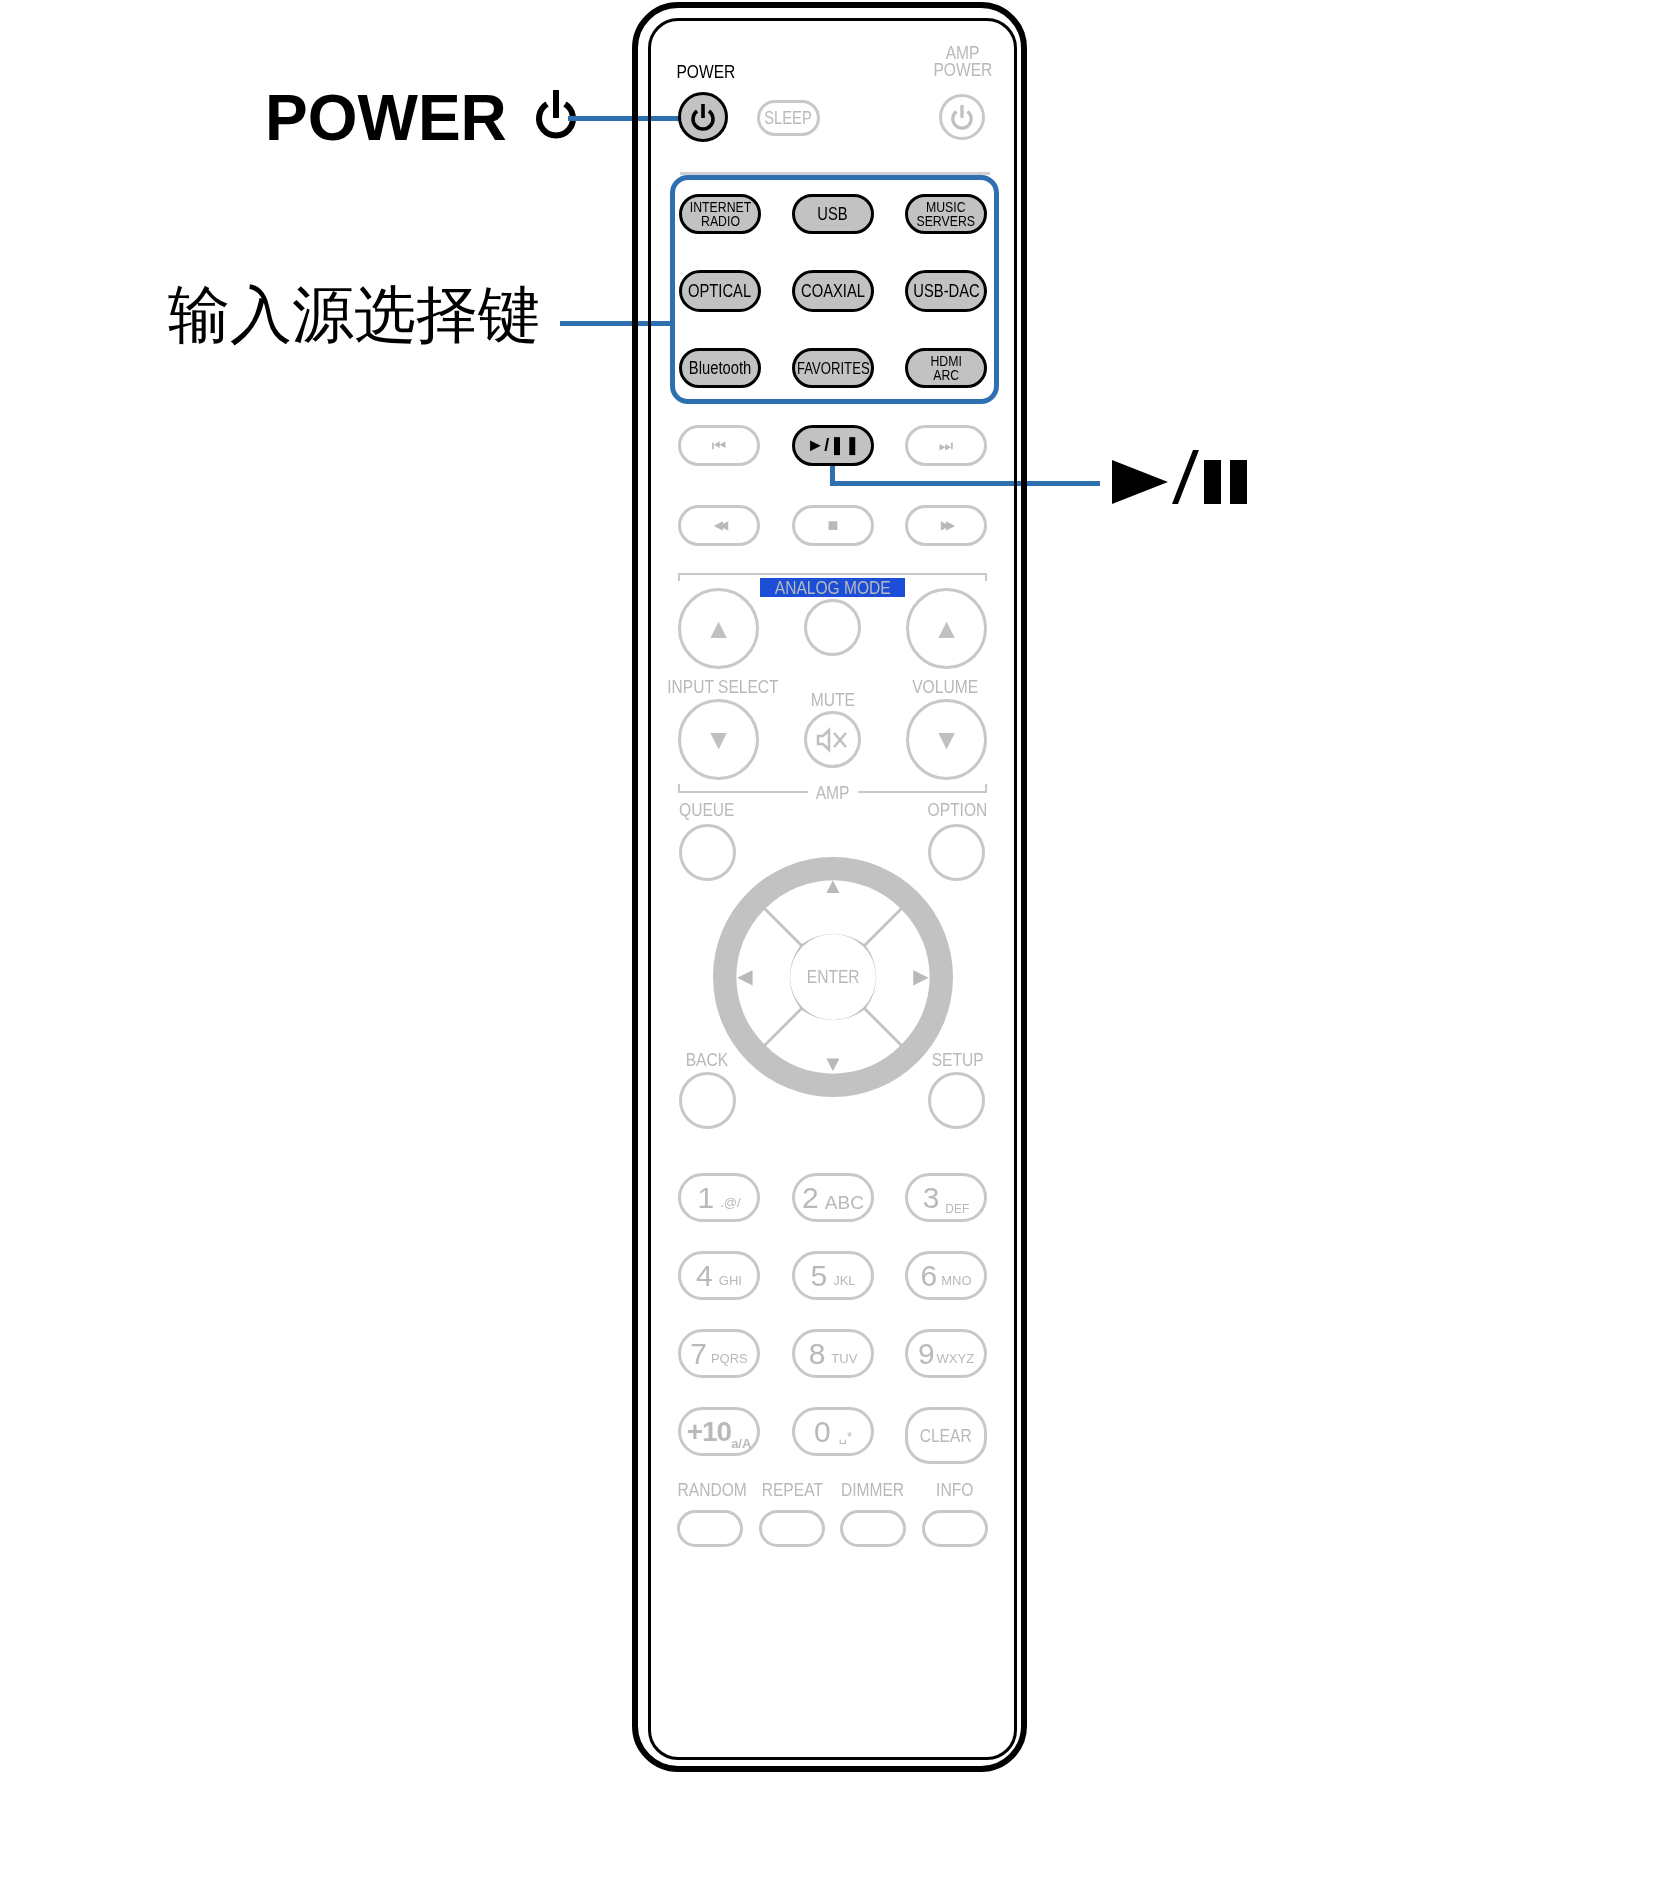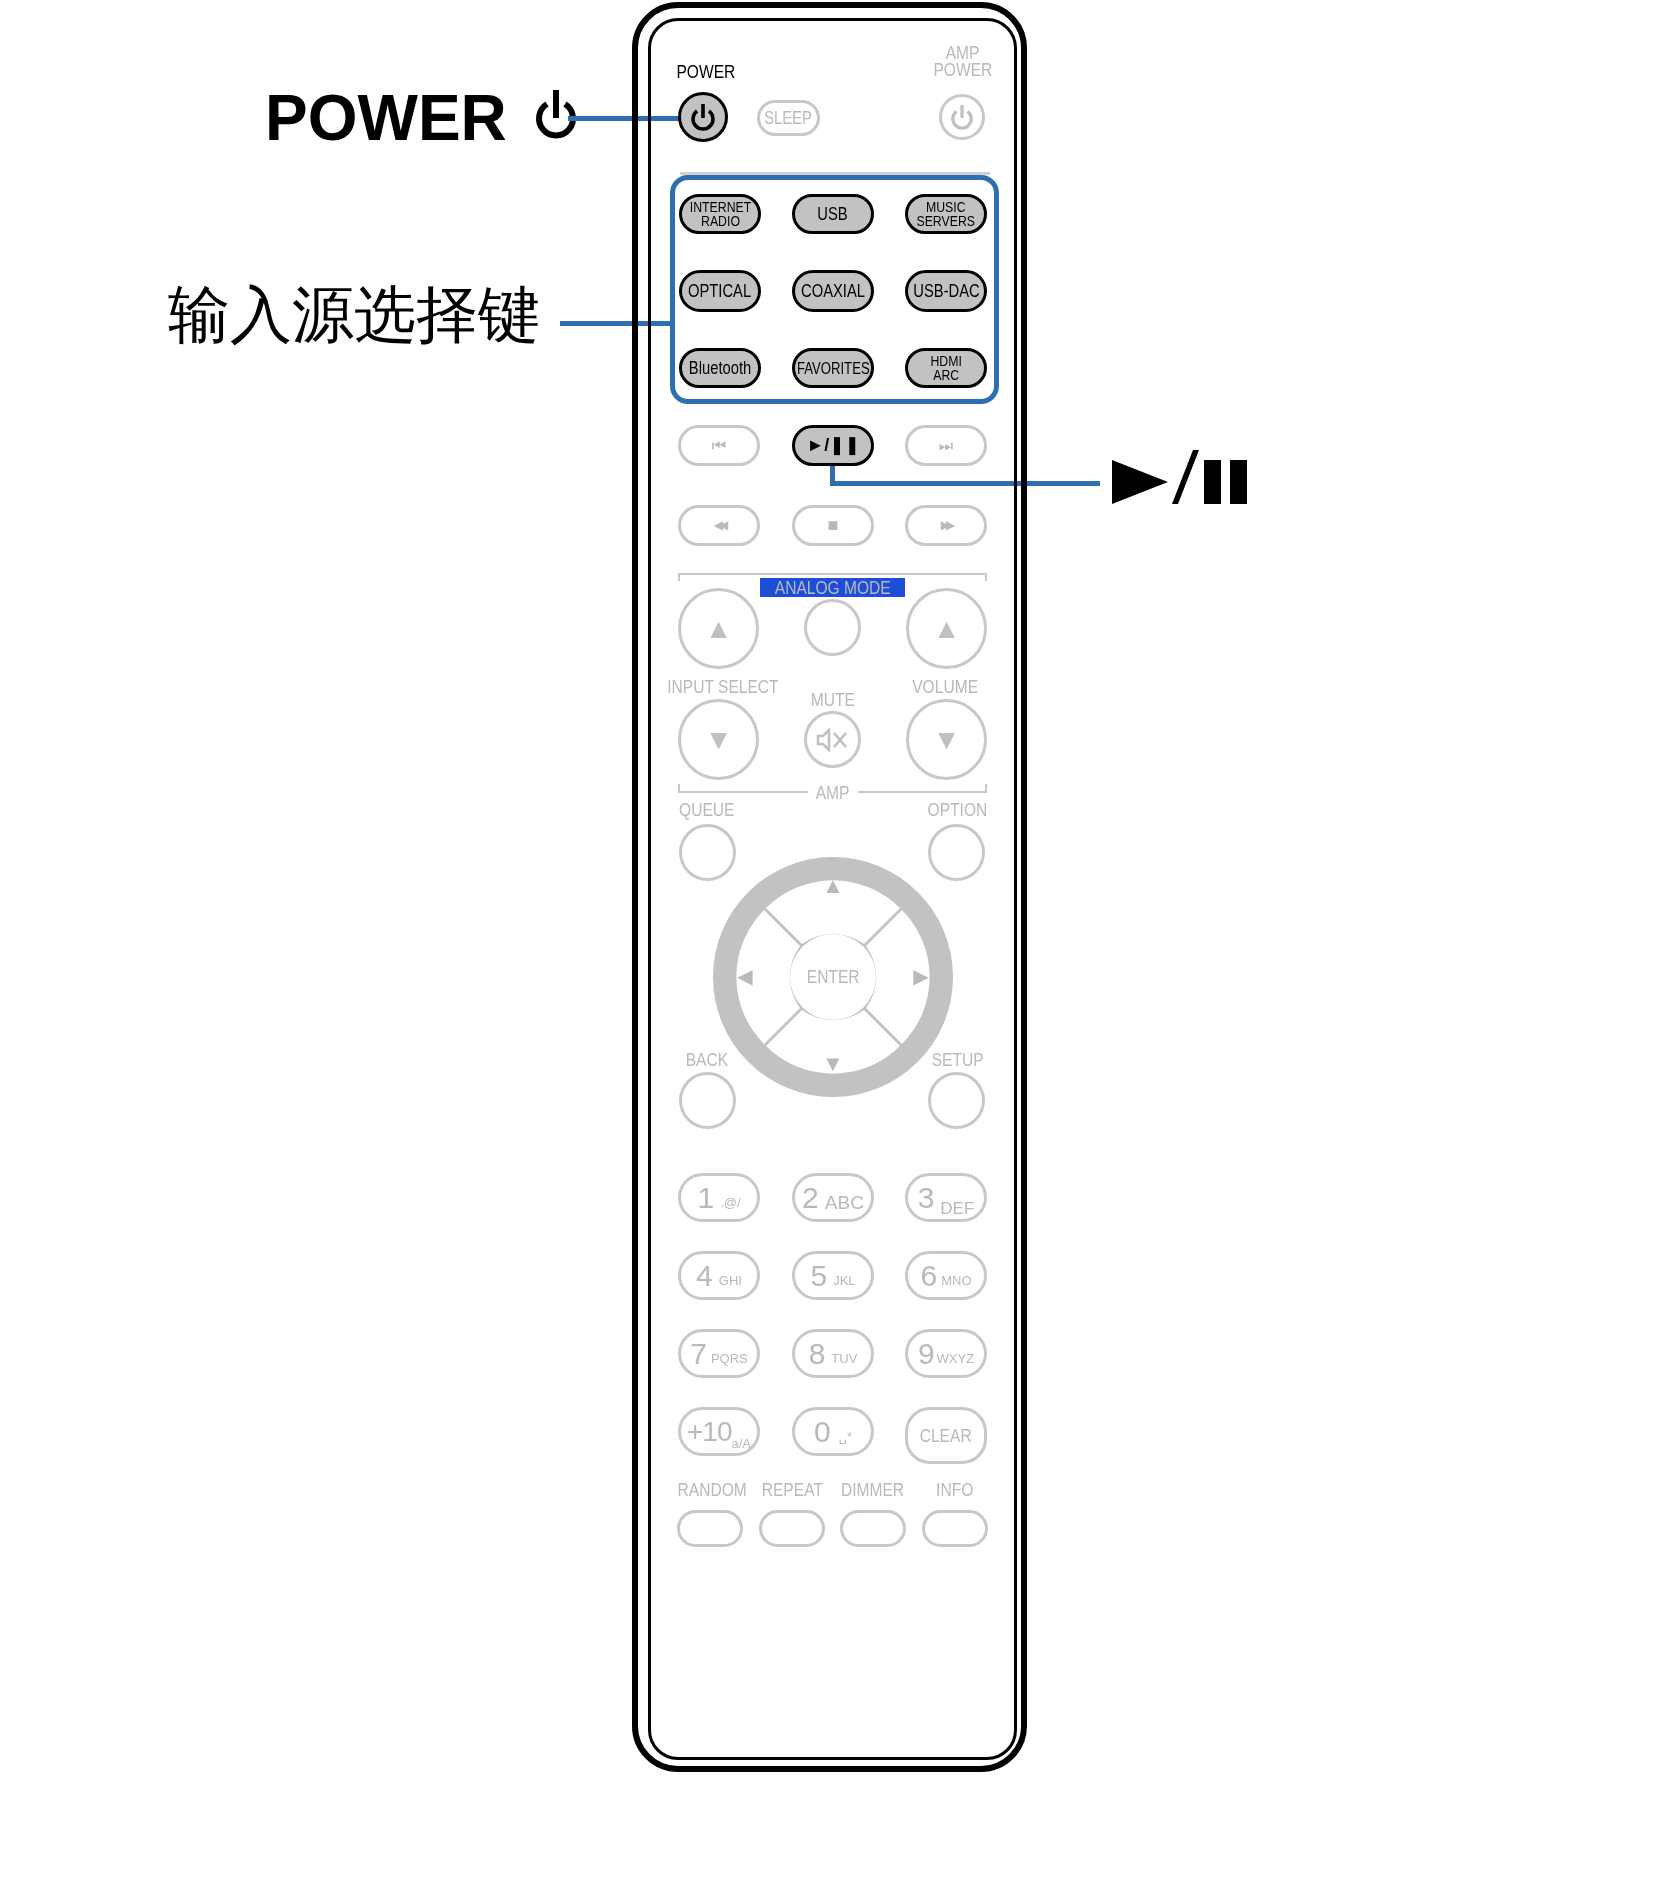--- a/index.html
+++ b/index.html
@@ -186,21 +186,21 @@
 <div class="pill ghost" style="left:678px;top:1173px;width:82px;height:49px;border-radius:25px;">
     <span style="font-size:30px;">1</span>
     <span style="font-size:13px;margin-left:6px;margin-top:10px;">.@/</span>
   </div>
 <div class="pill ghost" style="left:792px;top:1173px;width:82px;height:49px;border-radius:25px;">
     <span style="font-size:30px;">2</span>
     <span style="font-size:19px;margin-left:6px;margin-top:10px;">ABC</span>
   </div>
 <div class="pill ghost" style="left:905px;top:1173px;width:82px;height:49px;border-radius:25px;">
     <span style="font-size:30px;">3</span>
-    <span style="font-size:17px;margin-left:6px;margin-top:22px;">DEF</span>
+    <span style="font-size:12px;margin-left:6px;margin-top:22px;">DEF</span>
   </div>
 
 <div class="pill ghost" style="left:678px;top:1251px;width:82px;height:49px;border-radius:25px;">
     <span style="font-size:30px;">4</span>
     <span style="font-size:13px;margin-left:6px;margin-top:10px;">GHI</span>
   </div>
 <div class="pill ghost" style="left:792px;top:1251px;width:82px;height:49px;border-radius:25px;">
     <span style="font-size:30px;">5</span>
     <span style="font-size:13px;margin-left:6px;margin-top:10px;">JKL</span>
   </div>
@@ -215,21 +215,21 @@
   </div>
 <div class="pill ghost" style="left:792px;top:1329px;width:82px;height:49px;border-radius:25px;">
     <span style="font-size:30px;">8</span>
     <span style="font-size:13px;margin-left:6px;margin-top:10px;">TUV</span>
   </div>
 <div class="pill ghost" style="left:905px;top:1329px;width:82px;height:49px;border-radius:25px;">
     <span style="font-size:30px;">9</span>
     <span style="font-size:13px;margin-left:2px;margin-top:10px;">WXYZ</span>
   </div>
 
-<div class="pill ghost" style="left:678px;top:1407px;width:82px;height:49px;border-radius:25px;">
+<div class="pill ghost" style="left:678px;top:1407px;width:82px;height:49px;border-radius:25px;font-weight:bold;">
     <span style="font-size:28px;letter-spacing:-1px;">+10</span>
     <span style="font-size:13px;margin-top:24px;">a/A</span>
   </div>
 <div class="pill ghost" style="left:792px;top:1407px;width:82px;height:49px;border-radius:25px;">
     <span style="font-size:30px;">0</span>
     <span style="font-size:13px;margin-left:8px;margin-top:10px;">␣*</span>
   </div>
 <div class="pill ghost" style="left:905px;top:1407px;width:82px;height:57px;border-radius:25px;">
     <span class="cond" style="font-size:19px;">CLEAR</span>
   </div>

